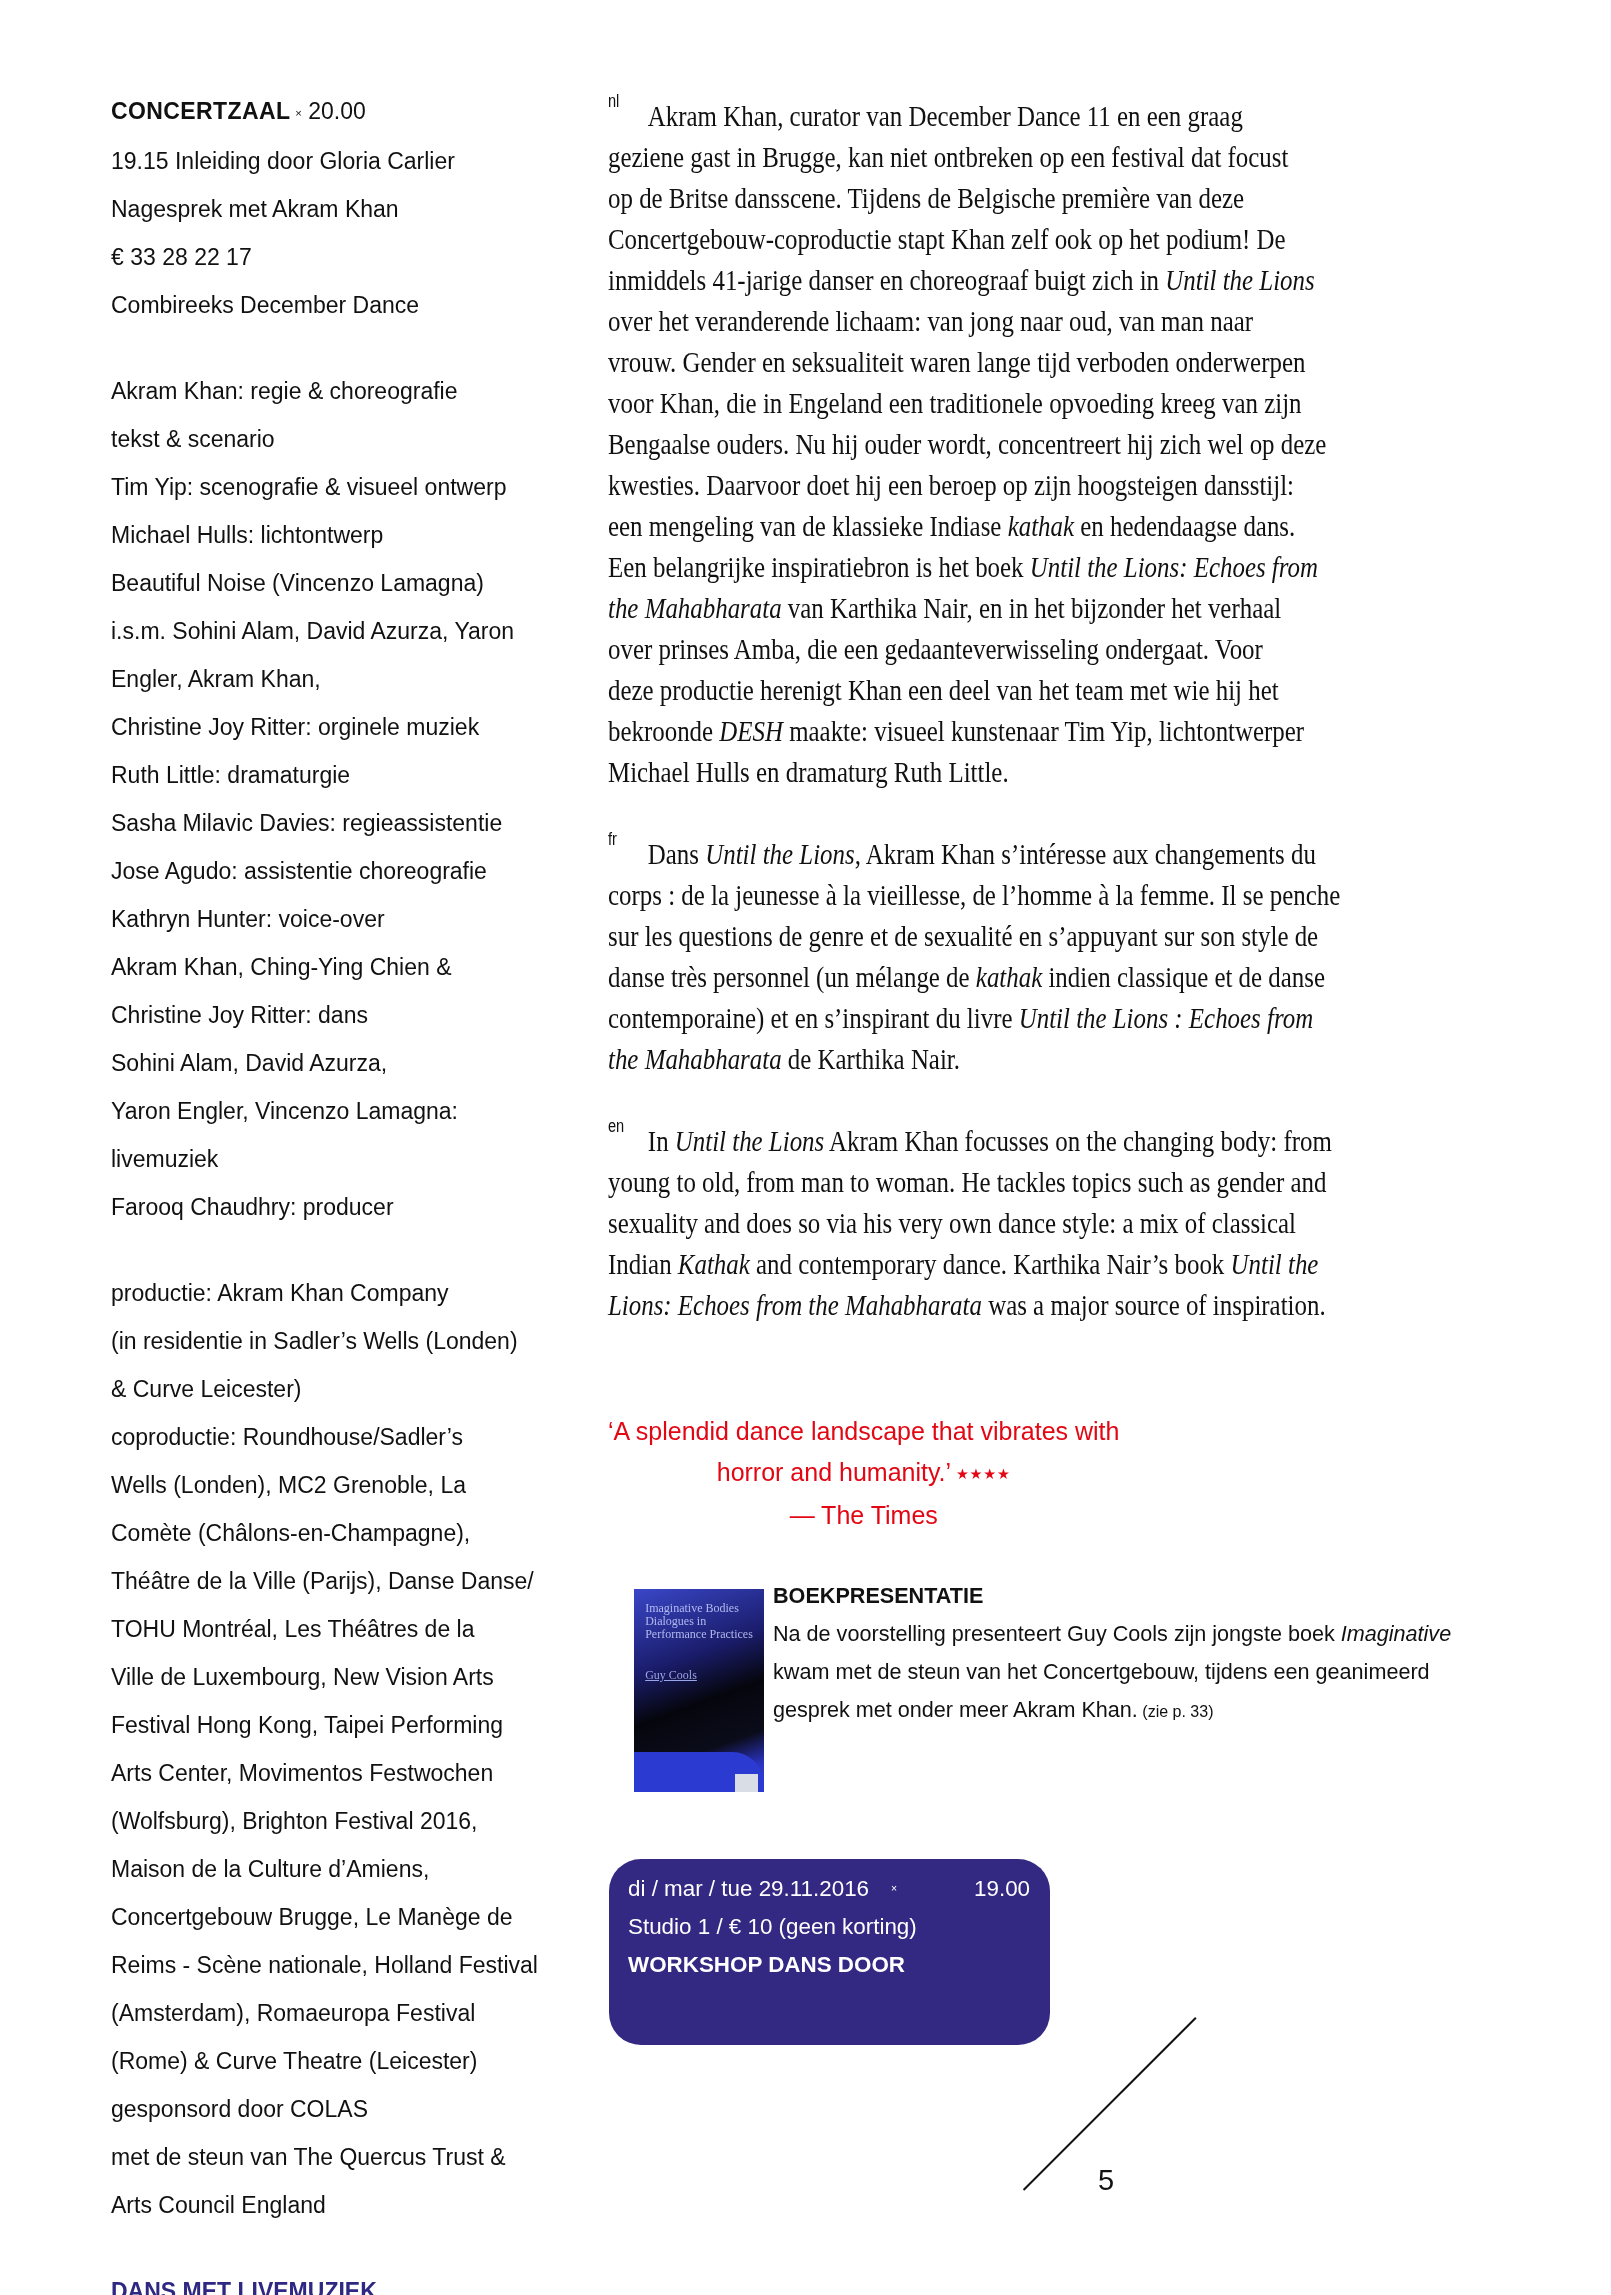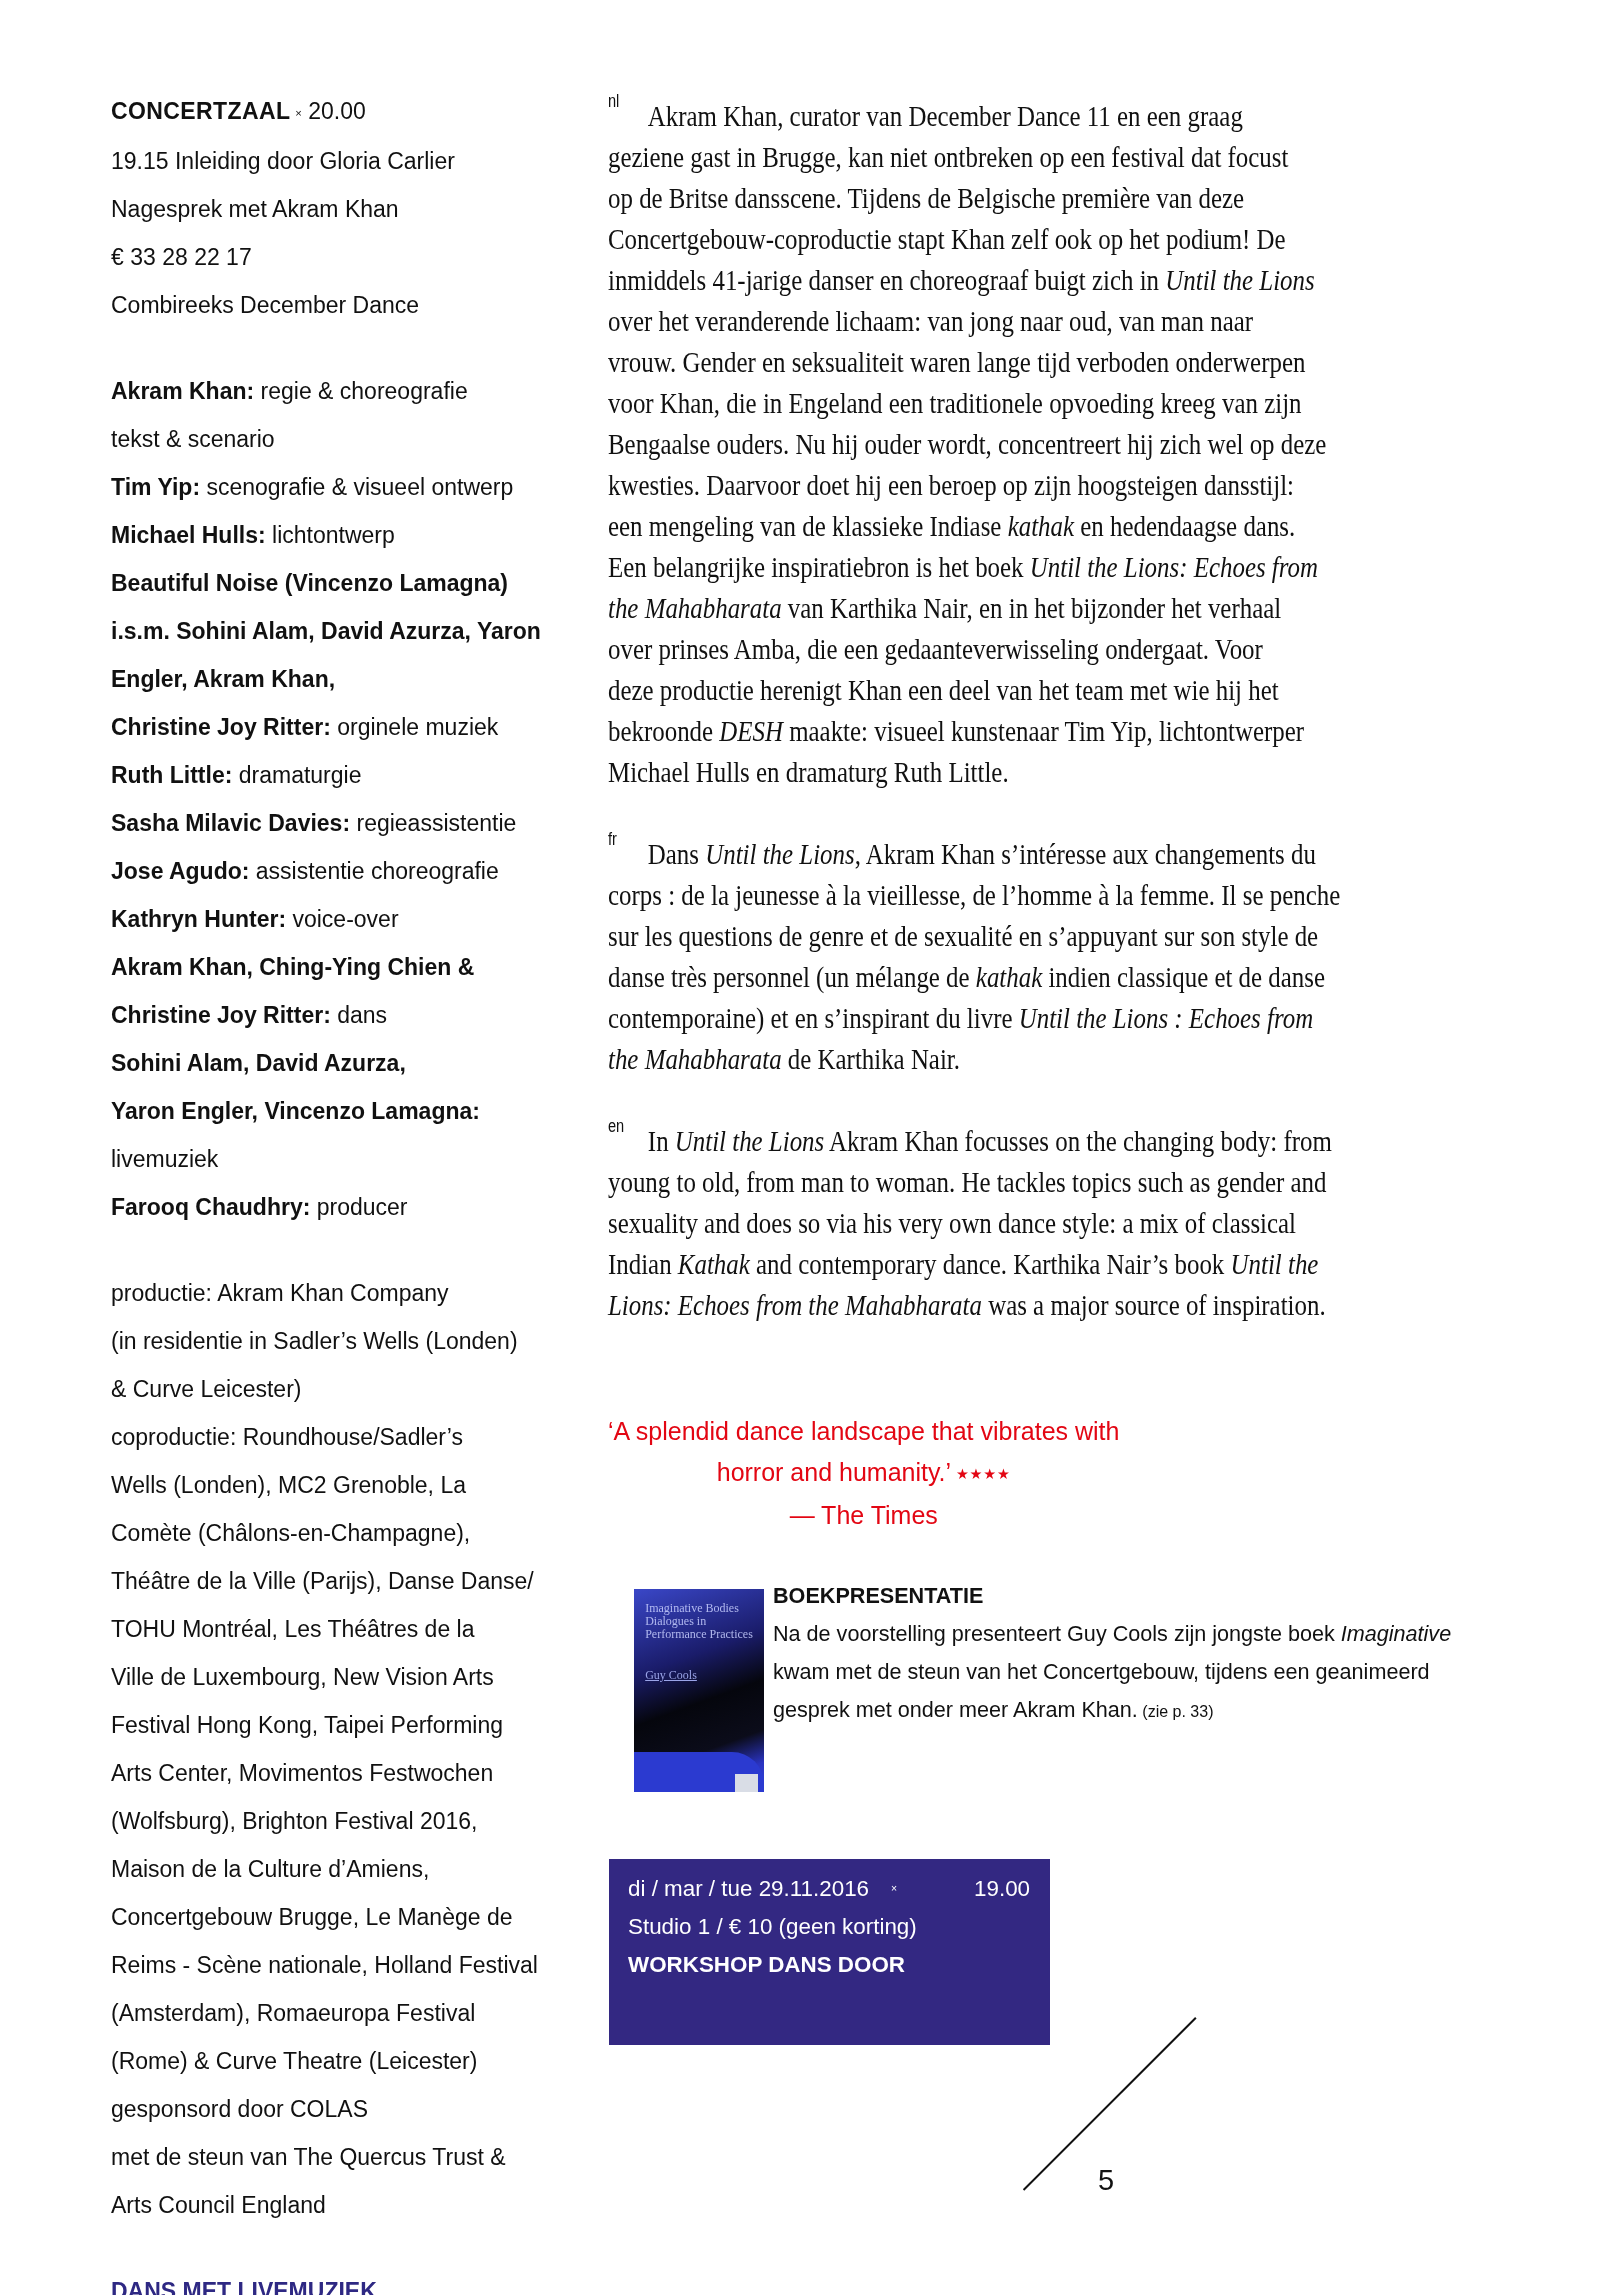--- a/index.html
+++ b/index.html
@@ -2,21 +2,21 @@
 <html style="font-size:13px"><head>
   <meta charset="utf-8">
   <style>
     html, body { margin: 0; padding: 0; background: #ffffff; }
     body { width: 1612px; height: 2295px; position: relative; overflow: hidden; color: #111; }
 
     
     #left { position: absolute; left: 111px; top: 87px; width: 449px;
             font-family: "Liberation Sans", "DejaVu Sans", sans-serif; font-size: 23px; line-height: 48px; color: #111; }
     #left .line { display: block; white-space: nowrap; }
-    #left b { font-weight: bold; }
+    #left b { font-weight: normal; }
     .venue { font-weight: bold; letter-spacing: 0.4px; }
     .times-x { font-size: 11.2px; vertical-align: middle; margin: 0 6.4px 0 4.8px; }
     .gap { height: 38px; }
     .genre { color: #2e2883; font-weight: bold; }
     .premiere { color: #b91c1c; font-weight: normal; }
 
     
     #right { position: absolute; left: 608px; top: 95px; width: 938px; }
     .para { position: relative; font-family: "Liberation Serif", "DejaVu Serif", serif; font-size: 30px; line-height: 41px;
             color: #111; margin: 0 0 41px 0; transform-origin: left top; }
@@ -38,21 +38,21 @@
     #book-cover .band { position: absolute; left: 0; bottom: 0; width: 130px; height: 40px; background: #2b3ad0; border-top-right-radius: 32px; }
     #book-cover .strip { position: absolute; right: 6.4px; bottom: 0; width: 22.4px; height: 17.6px; background: #d9dde6; }
 
     #book-text { position: absolute; left: 773px; top: 1577px; width: 769px; font-family: "Liberation Sans", sans-serif;
                  font-size: 21.6px; line-height: 38px; color: #111; }
     #book-text .line { display: block; white-space: nowrap; }
     #book-text .title { font-weight: bold; }
     .small { font-size: 16px; }
 
     #workshop { position: absolute; left: 609px; top: 1859px; width: 441px; height: 186px; background: #332882;
-                font-family: "Liberation Sans", sans-serif; font-size: 22.4px; line-height: 38px; color: #ffffff; box-sizing: border-box; padding: 11.2px 0 0 19px; }
+                font-family: "Liberation Sans", sans-serif; font-size: 22.4px; line-height: 38px; color: #ffffff; box-sizing: border-box; padding: 11.2px 0 0 19px; border-radius: 32px; }
     #workshop .line { display: block; white-space: nowrap; }
     #workshop .time { position: absolute; left: 365px; top: 11.2px; }
     #workshop .tx { position: absolute; left: 282px; top: 11.2px; font-size: 10.4px; }
     #workshop b { font-weight: bold; }
 
     #diag { position: absolute; left: 0; top: 0; width: 1612px; height: 2295px; pointer-events: none; }
     #page-number { position: absolute; left: 1098px; top: 2164px; font-family: "Liberation Sans", sans-serif; font-size: 29px; color: #111; }
   </style>
 </head>
 <body>

